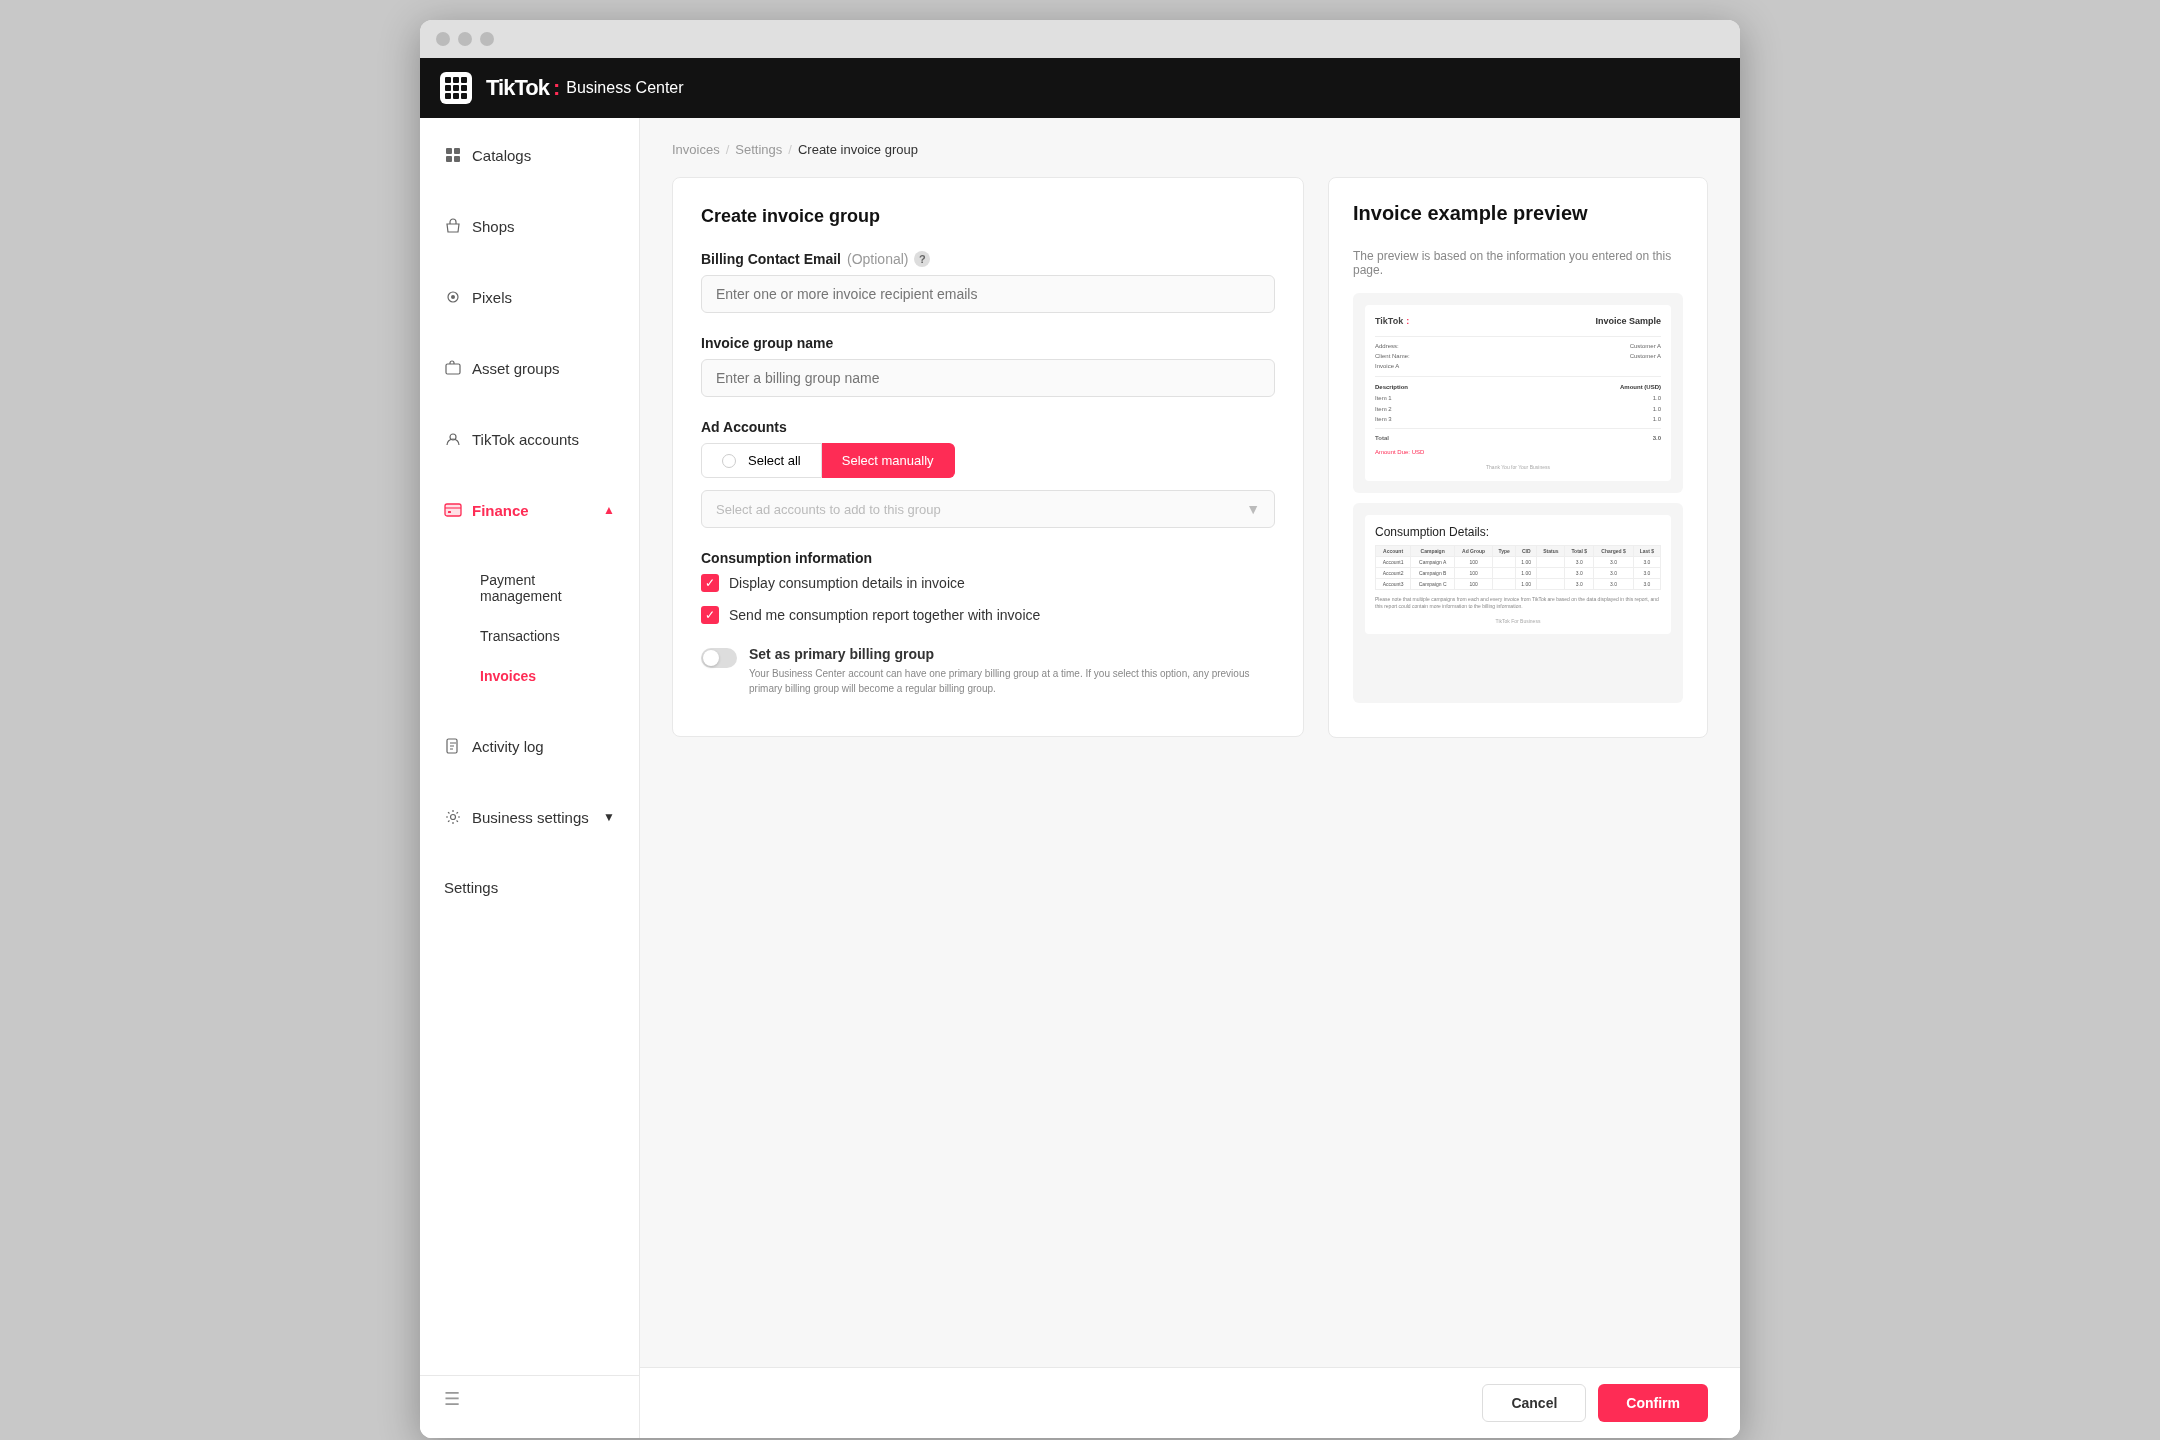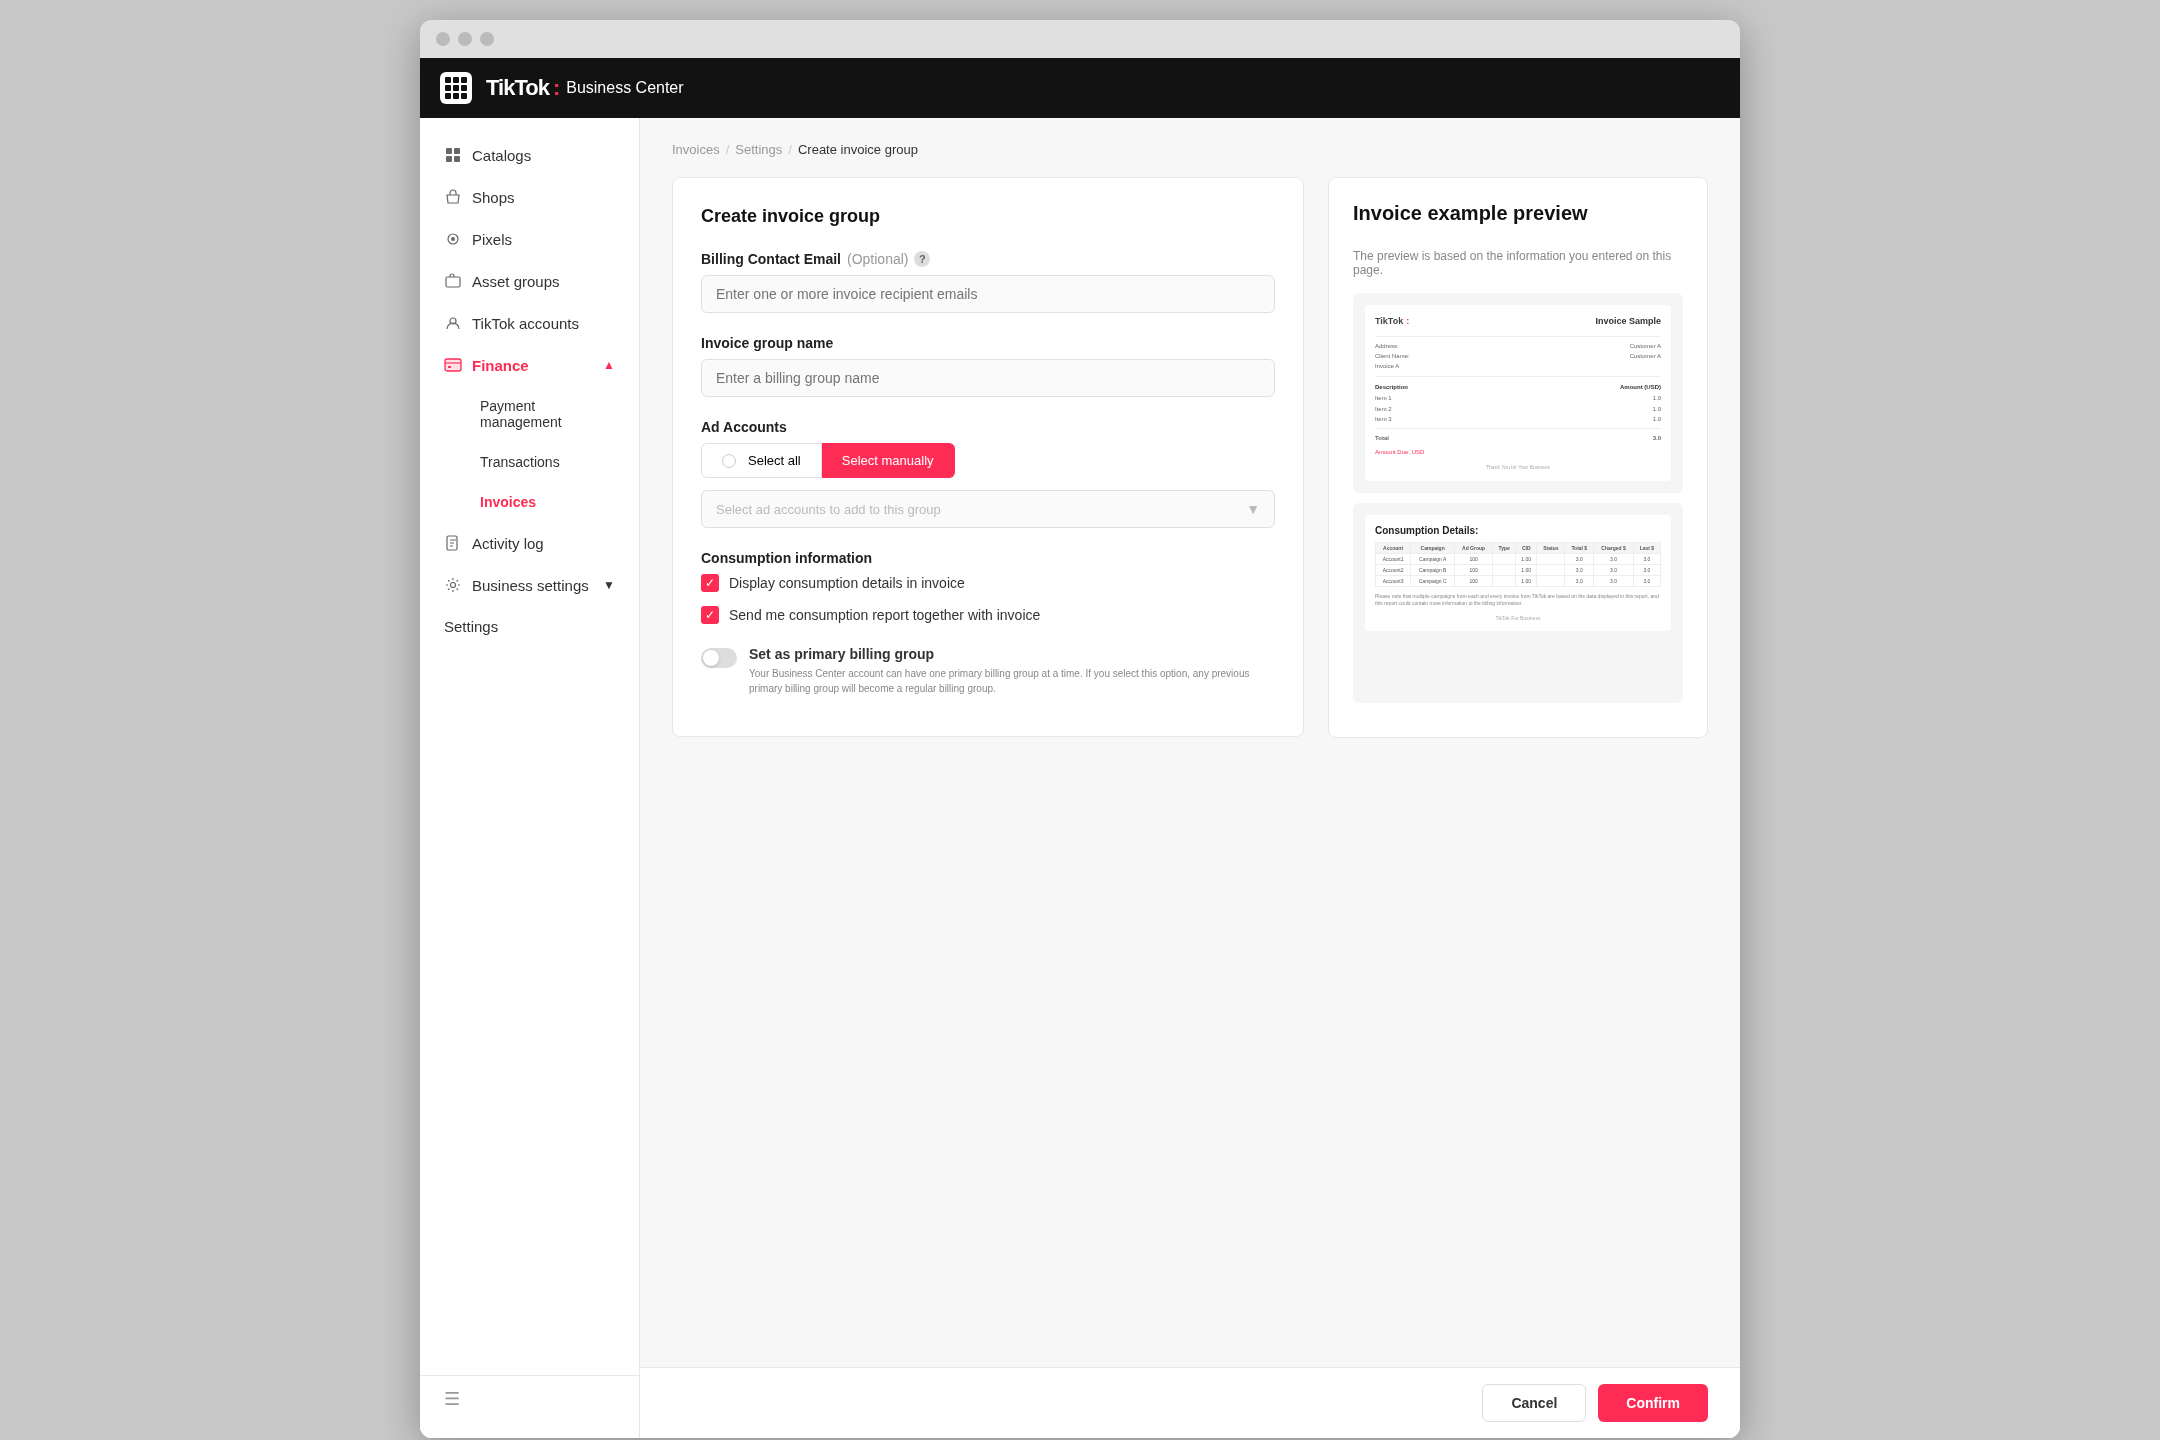--- a/index.html
+++ b/index.html
@@ -95,20 +95,21 @@
     
     .sidebar {
       width: 220px;
       background: #fff;
       border-right: 1px solid #e8e8e8;
       padding: 16px 0;
       flex-shrink: 0;
       overflow-y: auto;
       display: flex;
       flex-direction: column;
+      gap: 29px;
     }
     .sidebar-item {
       padding: 12px 24px;
       font-size: 15px;
       color: #333;
       cursor: pointer;
       display: flex;
       align-items: center;
       gap: 10px;
       position: relative;
@@ -401,22 +402,22 @@
       color: #aaa;
       margin-top: 8px;
       text-align: center;
     }
     .consumption-mini {
       background: #fff;
       border-radius: 4px;
       padding: 10px;
     }
     .consumption-mini-title {
-      font-size: 10px;
-      font-weight: 700;
+      font-size: 12px;
+      font-weight: 400;
       color: #222;
       margin-bottom: 6px;
     }
     .consumption-mini-table {
       width: 100%;
       border-collapse: collapse;
     }
     .consumption-mini-table th,
     .consumption-mini-table td {
       font-size: 5px;

